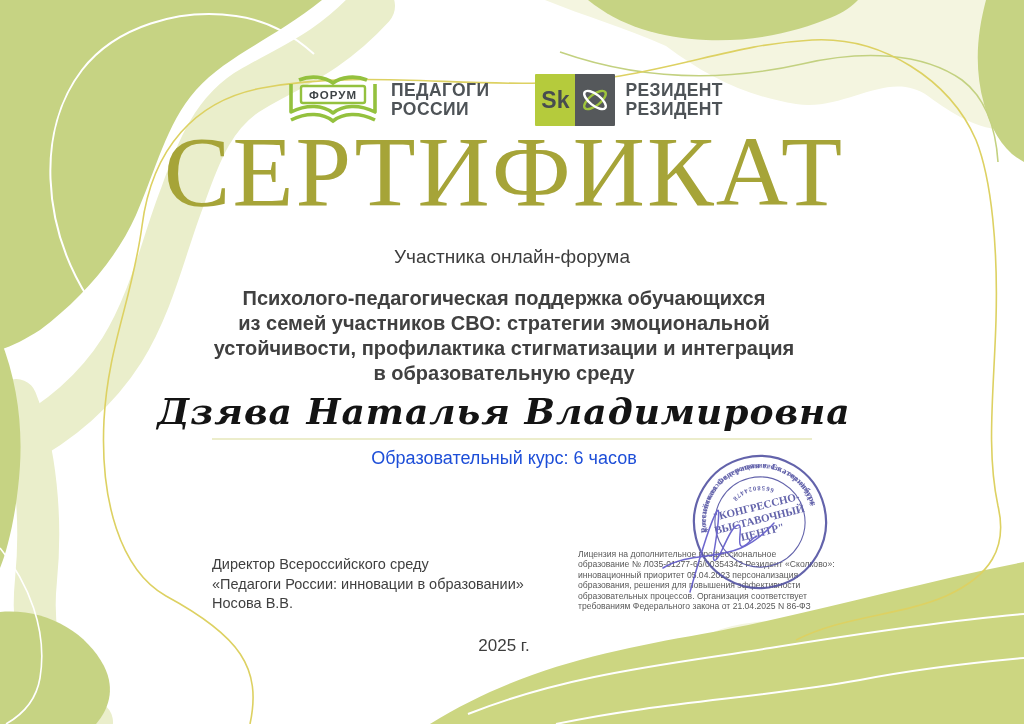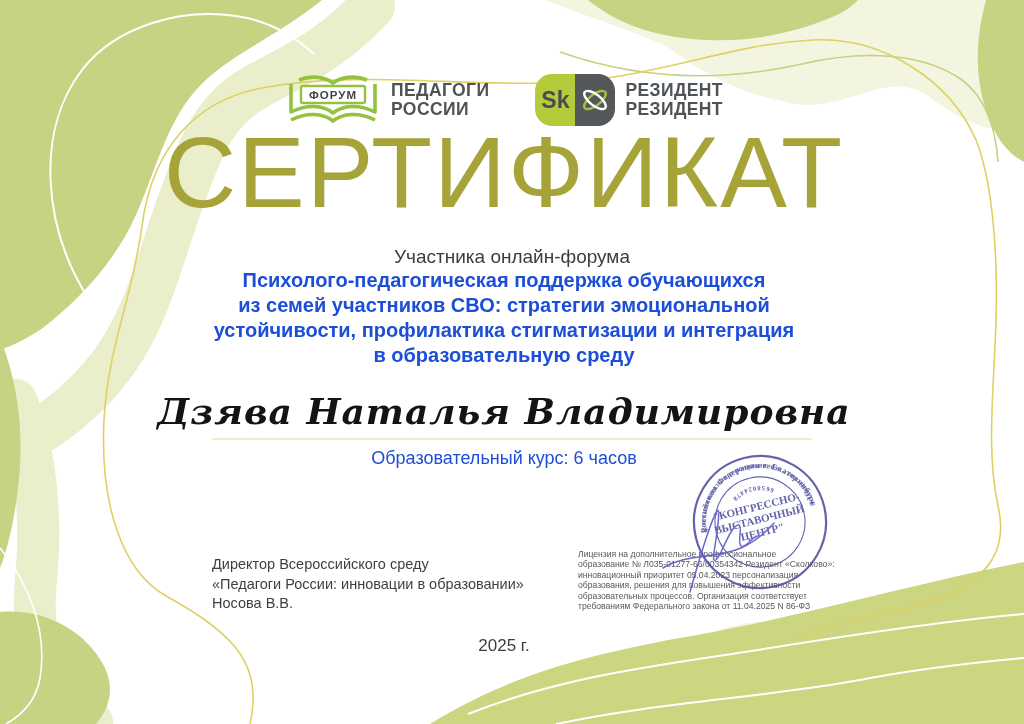--- a/index.html
+++ b/index.html
@@ -4,30 +4,30 @@
 <style>
   html,body{margin:0;padding:0;background:#ffffff;}
   body{width:1024px;height:724px;overflow:hidden;font-family:"Liberation Sans",sans-serif;}
   .cert{position:relative;width:1008px;height:724px;background:#ffffff;}
   svg.bg{position:absolute;left:0;top:0;}
   .layer{position:absolute;left:0;right:0;text-align:center;}
 
   .logos{position:absolute;top:70px;left:0;right:0;display:flex;justify-content:center;align-items:center;gap:46px;}
   .logo{display:flex;align-items:center;gap:10px;}
   .logo-txt{font-weight:bold;font-size:17.5px;color:#4e5357;line-height:1.1;letter-spacing:.4px;text-align:left;}
-  .sk-badge{display:flex;width:80px;height:52px;border-radius:17px;overflow:hidden;}
+  .sk-badge{display:flex;width:80px;height:52px;border-radius:1px;overflow:hidden;}
   .sk-left{width:40px;height:52px;background:#b5cb3c;display:flex;align-items:center;justify-content:center;
            font-weight:bold;font-size:23px;color:#474c50;}
   .sk-right{width:40px;height:52px;background:#55585b;display:flex;align-items:center;justify-content:center;}
 
   .title{position:absolute;top:120px;left:0;right:0;text-align:center;
-         font-family:Liberation Sans, sans-serif;font-weight:400;font-size:100px;line-height:1.04;
+         font-family:Liberation Serif, serif;font-weight:400;font-size:100px;line-height:1.04;
          color:#a6a438;letter-spacing:2px;margin:0;}
   .subtitle{top:246px;font-size:19px;color:#3d3d3d;padding-left:16px;}
-  .course-title{top:268px;font-size:20px;font-weight:700;line-height:25px;color:#1d4ed8;}
+  .course-title{top:286px;font-size:20px;font-weight:700;line-height:25px;color:#404040;}
   .recipient{top:390px;font-family:"DejaVu Serif",serif;font-style:italic;font-weight:700;
              font-size:36px;color:#141414;letter-spacing:1px;}
   .divider{position:absolute;top:438px;left:212px;width:600px;height:2px;background:#ecedcb;}
   .course-info{top:448px;font-size:18px;color:#1d4ed8;}
   .director{position:absolute;left:212px;top:555px;text-align:left;font-size:14.5px;line-height:19.5px;color:#3f3f3f;}
   .license{position:absolute;left:578px;top:549px;text-align:left;font-size:8.6px;line-height:10.4px;color:#585858;width:285px;}
   .year{top:636px;font-size:17px;color:#3d3d3d;}
   .stamp-svg{position:absolute;left:560px;top:418px;}
 </style>
 </head>
@@ -107,21 +107,21 @@
     <div>«Педагоги России: инновации в образовании»</div>
     <div>Носова В.В.</div>
   </div>
 
   <div class="license">
     <div>Лицензия на дополнительное профессиональное</div>
     <div>образование № Л035-01277-66/00354342 Резидент «Сколково»:</div>
     <div>инновационный приоритет 05.04.2023 персонализация</div>
     <div>образования, решения для повышения эффективности</div>
     <div>образовательных процессов. Организация соответствует</div>
-    <div>требованиям Федерального закона от 11.04.2025 N 86-ФЗ</div>
+    <div>требованиям Федерального закона от 21.04.2025 N 86-ФЗ</div>
   </div>
 
   <svg class="stamp-svg" width="360" height="220" viewBox="560 418 360 220" opacity="0.9">
     <defs>
       <path id="arcTop" d="M 706,522 A 54,54 0 0 1 814,522"></path>
       <path id="arcBottom" d="M 818,522 A 58,58 0 0 0 702,522"></path>
       <path id="arcNumber" d="M 796,522 A 36,36 0 0 0 724,522"></path>
     </defs>
     <g transform="rotate(-14 760 522)" fill="none" stroke="#5353a2">
       <circle cx="760" cy="522" r="66" stroke-width="2.2"></circle>

